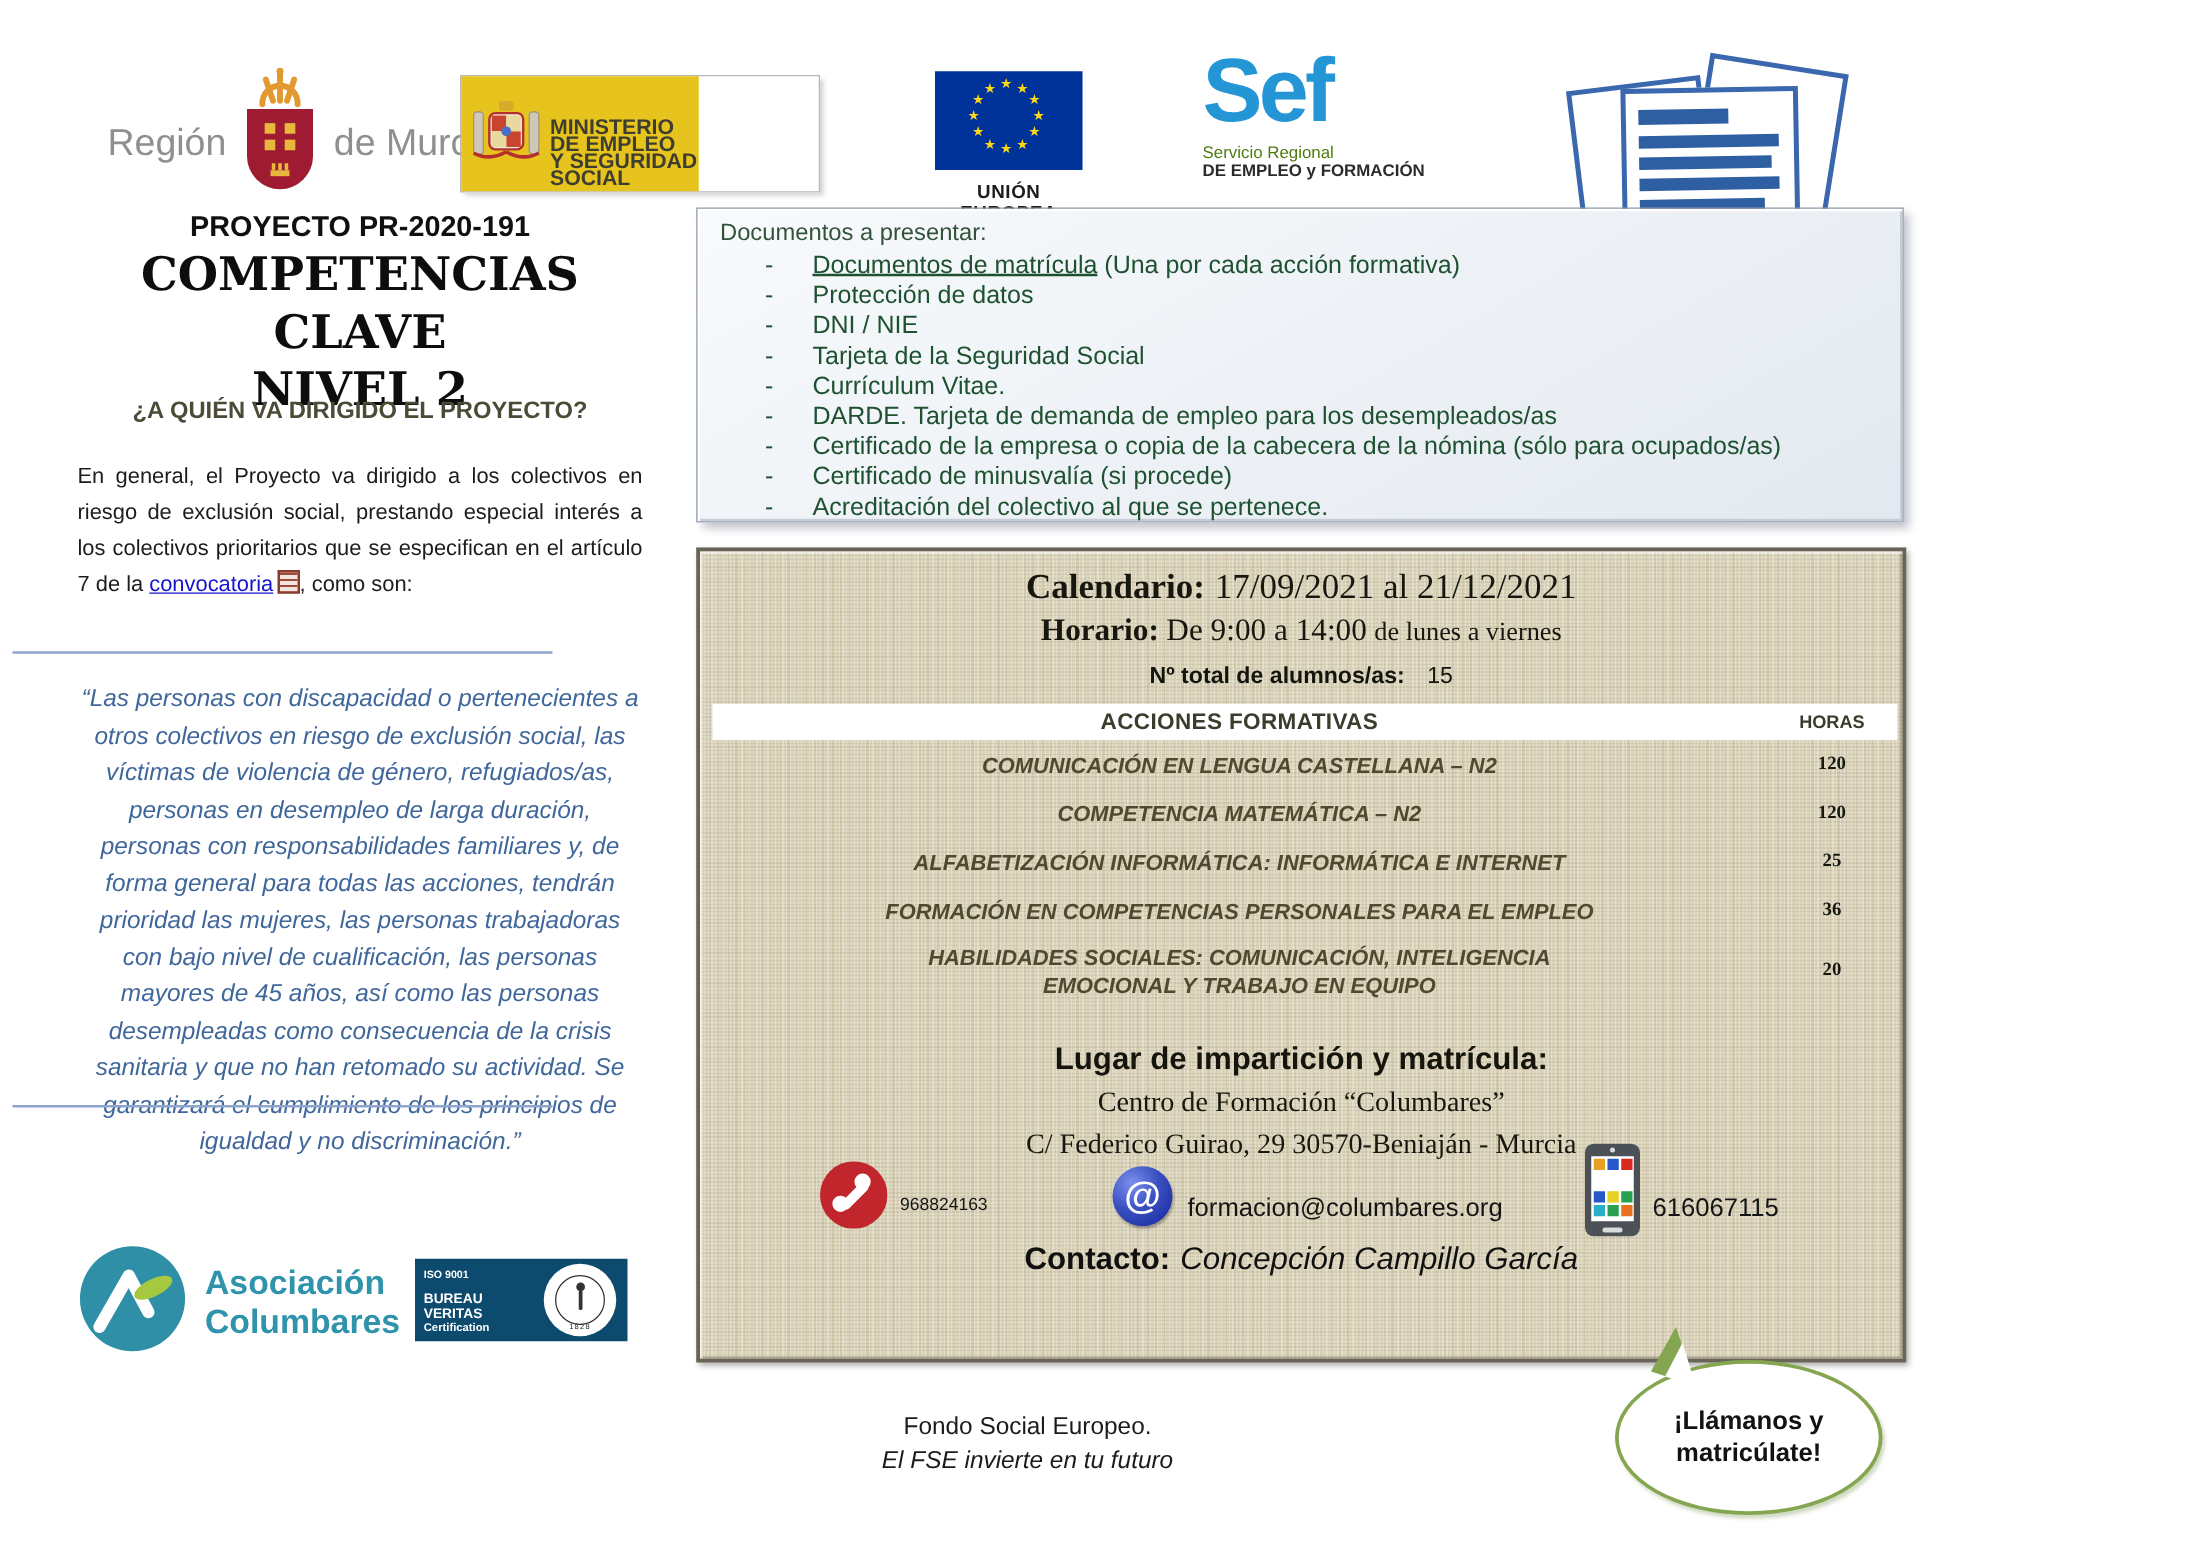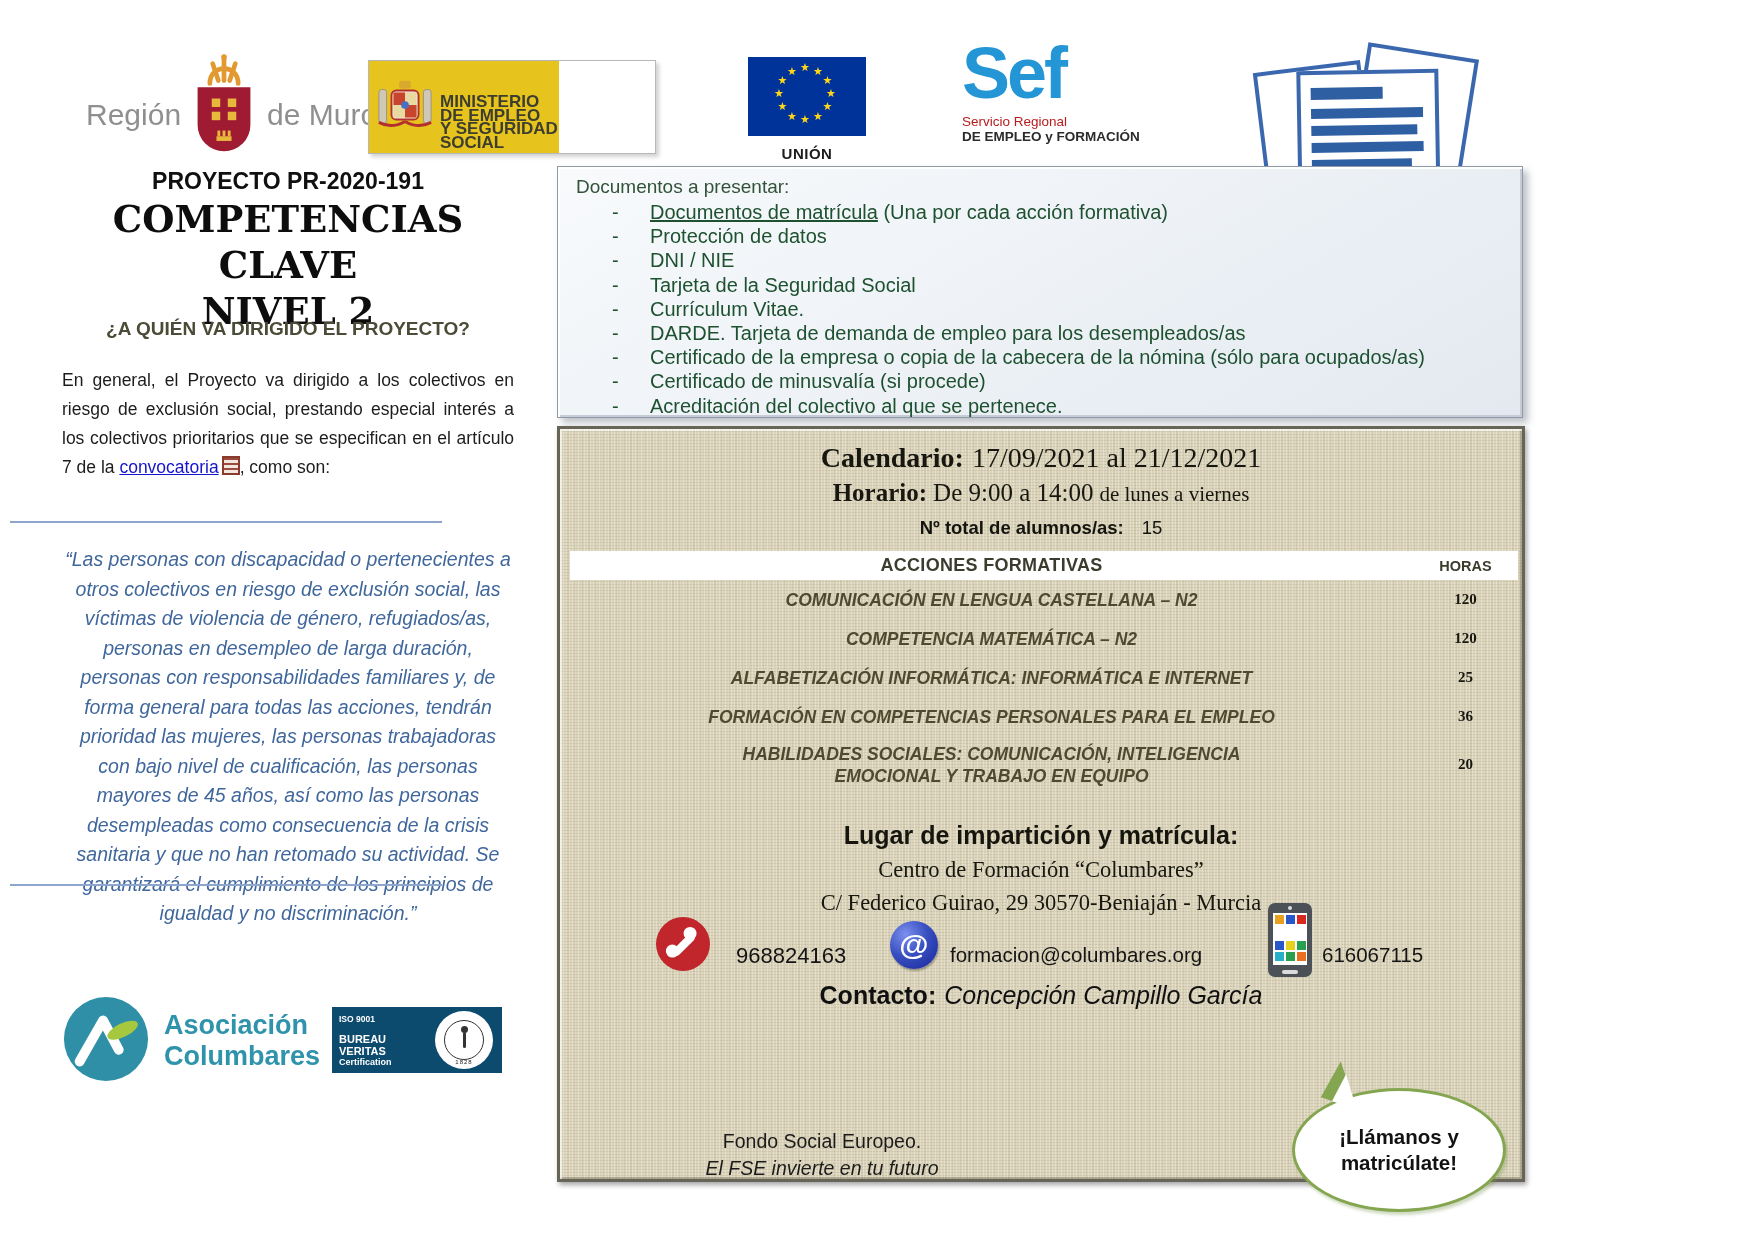--- a/index.html
+++ b/index.html
@@ -15,21 +15,21 @@
   #ministerio-logo .mtext{font-weight:bold;font-size:17px;line-height:13.5px;color:#3d3d30;margin-top:30px;}
   #ministerio-logo .white{flex:1;background:#fff;position:relative;border-left:1px solid #cfcfcf;}
   #ministerio-logo .strip{position:absolute;top:0;left:0;right:0;height:13px;background:#d9d9d9;}
   #ministerio-logo .sepe{position:absolute;top:35px;left:8px;font-size:8.5px;font-weight:bold;color:#63635b;line-height:10.5px;}
   #eu-logo{left:748px;top:57px;width:118px;}
   #eu-flag{position:relative;width:118px;height:79px;background:#003399;}
   #eu-flag .st{position:absolute;color:#ffd617;font-size:11px;line-height:11px;}
   #eu-caption{margin-top:9px;text-align:center;font-weight:bold;font-size:15px;color:#1c1c1c;letter-spacing:.5px;}
   #sef-logo{left:962px;top:36px;width:200px;}
   #sef-word{font-size:72px;font-weight:bold;color:#2496d6;line-height:74px;letter-spacing:-3px;}
-  #sef-sub1{font-size:13.5px;color:#b91c1c;margin-top:4px;}
+  #sef-sub1{font-size:13.5px;color:#4d7c0f;margin-top:4px;}
   #sef-sub2{font-size:13.5px;font-weight:bold;color:#2b2b2b;}
   #docs-clipart{left:1258px;top:48px;width:240px;height:240px;}
   .clip-page{position:absolute;background:#fff;border:4px solid #3a67ae;box-sizing:border-box;}
   #clip-back{left:98px;top:2px;width:112px;height:150px;transform:rotate(9deg);}
   #clip-mid{left:4px;top:18px;width:108px;height:158px;transform:rotate(-7deg);}
   #clip-front{left:40px;top:22px;width:142px;height:198px;transform:rotate(-1deg);padding:13px 10px;}
   .clip-bar{background:#2e5fa3;height:10px;margin-bottom:7px;}
   .clip-title{width:72px;height:12px;margin-bottom:9px;}
   #project-code{top:168px;width:452px;text-align:center;font-weight:bold;font-size:23px;color:#101010;}
   #main-title{top:196px;width:452px;text-align:center;font-family:"DejaVu Serif", serif;font-weight:bold;font-size:37px;line-height:46px;color:#0d0d0d;}
@@ -57,21 +57,21 @@
     background:linear-gradient(150deg,#f8fafc 0%,#e3e9f0 100%);
     border:1px solid #8e9aa8;
     box-shadow:5px 5px 7px rgba(110,120,135,.45), inset 2px 2px 0 #ffffff, inset -2px -2px 0 #c6cdd6;}
   #docs-heading{font-size:19px;color:#33523a;line-height:23px;margin-bottom:2px;}
   .doc-item{display:flex;font-size:20px;line-height:24.2px;color:#1d5130;margin-left:36px;}
   .doc-item .dash{width:38px;flex:0 0 38px;}
   .doc-item .dash::before{content:"-";}
   .doc-link{text-decoration:underline;}
 
   
-  #course-box{left:557px;top:426px;width:968px;height:756px;box-sizing:border-box;border:3px solid #686458;position:absolute;
+  #course-box{left:557px;top:438px;width:968px;height:652px;box-sizing:border-box;border:3px solid #686458;position:absolute;
     background-color:#dcd5bb;
     background-image:
       repeating-linear-gradient(90deg, rgba(255,255,255,.25) 0 1px, rgba(0,0,0,0) 1px 3px),
       repeating-linear-gradient(0deg, rgba(133,124,96,.16) 0 1px, rgba(0,0,0,0) 1px 3px),
       repeating-linear-gradient(90deg, rgba(133,124,96,.10) 0 2px, rgba(255,255,255,0) 2px 7px);
     box-shadow:inset 2px 2px 0 rgba(255,255,255,.65), inset -2px -2px 0 rgba(90,85,65,.35), 2px 3px 5px rgba(0,0,0,.35);}
   .serif{font-family:"Liberation Serif", serif;}
   #calendar-line{top:13px;width:100%;text-align:center;font-size:28px;color:#17170f;}
   #calendar-line .lbl{font-weight:bold;margin-right:8px;}
   #schedule-line{top:50px;width:100%;text-align:center;font-size:25px;color:#17170f;}
@@ -85,21 +85,21 @@
   #table-head .name-col{flex:1;text-align:center;font-weight:bold;font-size:18px;color:#3c3c2e;letter-spacing:.3px;}
   #table-head .hours-col{width:105px;text-align:center;font-weight:bold;font-size:14.5px;color:#3c3c2e;}
   .course-row{display:flex;align-items:center;min-height:39px;}
   .course-row .name-col{flex:1;text-align:center;font-weight:bold;font-style:italic;font-size:17.5px;line-height:22px;color:#4f4930;padding:0 30px;}
   .course-row .hours-col{width:105px;text-align:center;font-weight:bold;font-size:15px;color:#17170f;font-family:"Liberation Serif",serif;}
   .course-row.tall{min-height:57px;}
   #location-heading{top:392px;width:100%;text-align:center;font-weight:bold;font-size:25px;color:#15150d;}
   #location-line1{top:428px;width:100%;text-align:center;font-size:22.5px;color:#17170f;}
   #location-line2{top:461px;width:100%;text-align:center;font-size:22.5px;color:#17170f;}
   #phone-icon{left:96px;top:488px;}
-  #phone-num{left:160px;top:514px;font-size:22px;color:#141414;margin-left:16px;}
+  #phone-num{left:160px;top:514px;font-size:14px;color:#141414;}
   #at-icon{left:330px;top:492px;width:48px;height:48px;border-radius:50%;color:#fff;
     background:radial-gradient(circle at 32% 28%, #7c90ee 0%, #3950c0 45%, #16249a 100%);
     display:flex;align-items:center;justify-content:center;font-size:30px;font-weight:bold;box-shadow:1px 2px 2px rgba(0,0,0,.3);}
   #at-icon::before{content:"@";}
   #email-text{left:390px;top:514px;font-size:20.5px;color:#141414;}
   #smartphone-icon{left:708px;top:474px;width:44px;height:74px;background:#4b5157;border-radius:7px;}
   #smartphone-icon .cam{position:absolute;top:3px;left:50%;margin-left:-2px;width:4px;height:4px;border-radius:50%;background:#dcdcdc;}
   #smartphone-icon .screen{position:absolute;top:10px;left:5px;width:34px;height:52px;background:#fff;}
   #smartphone-icon .home{position:absolute;bottom:3px;left:50%;margin-left:-8px;width:16px;height:4px;border-radius:2px;background:#dcdcdc;}
   .app{position:absolute;width:9px;height:9px;}

